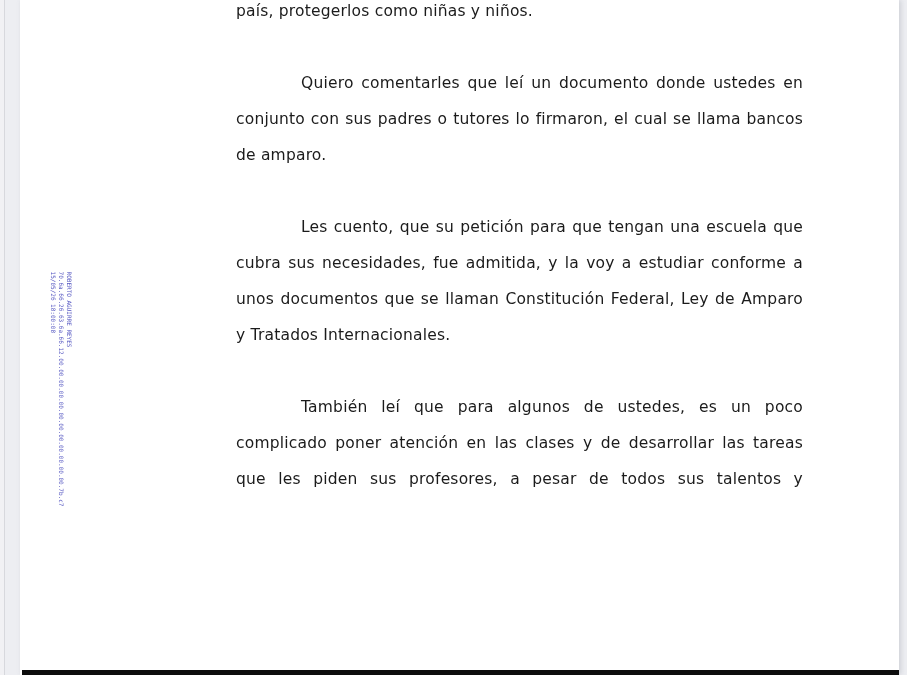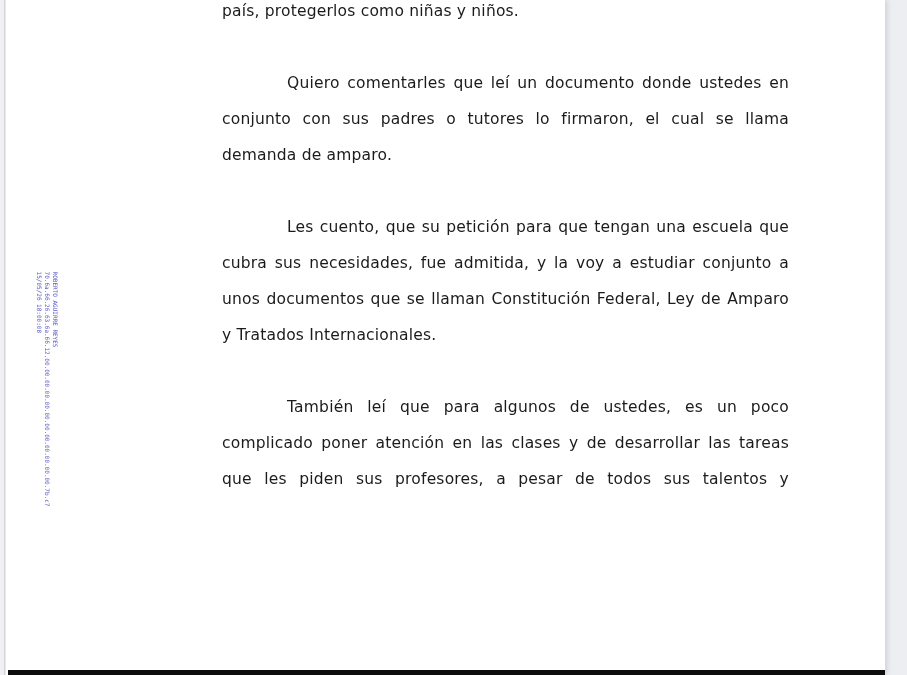--- a/index.html
+++ b/index.html
@@ -11,21 +11,21 @@
   }
   .left-strip {
     position: absolute;
     left: 0; top: 0; bottom: 0;
     width: 5px;
     background: #f1f1f4;
     border-right: 1px solid #d7d8dd;
   }
   .page {
     position: absolute;
-    left: 6px; top: 0;
+    left: 20px; top: 0;
     width: 879px; height: 675px;
     background: #ffffff;
     overflow: hidden;
     box-shadow: 2px 0 5px rgba(120,122,135,0.25);
   }
   .bottom-bar {
     position: absolute;
     left: 2px; right: 0; bottom: 0;
     height: 5px;
     background: #0d0d0d;
@@ -63,20 +63,20 @@
 <div class="page" style="background: rgb(255, 255, 255);">
 
   <div class="stamp" style="color: rgb(83, 85, 192);">
     <div>ROBERTO AGUIRRE REYES</div>
     <div>70.6a.66.26.63.6a.66.12.00.00.00.00.00.00.00.00.00.00.00.00.7b.c7</div>
     <div>15/05/26 18:00:08</div>
   </div>
 
   <div class="textcol" style="color: rgb(27, 27, 27);">
     <p>país, protegerlos como niñas y niños.</p>
-    <p class="indent">Quiero comentarles que leí un documento donde ustedes en conjunto con sus padres o tutores lo firmaron, el cual se llama demanda de amparo.</p>
-    <p class="indent">Les cuento, que su petición para que tengan una escuela que cubra sus necesidades, fue admitida, y la voy a estudiar conjunto a unos documentos que se llaman Constitución Federal, Ley de Amparo y Tratados Internacionales.</p>
+    <p class="indent">Quiero comentarles que leí un documento donde ustedes en conjunto con sus padres o tutores lo firmaron, el cual se llama bancos de amparo.</p>
+    <p class="indent">Les cuento, que su petición para que tengan una escuela que cubra sus necesidades, fue admitida, y la voy a estudiar conforme a unos documentos que se llaman Constitución Federal, Ley de Amparo y Tratados Internacionales.</p>
     <p class="indent cont">También leí que para algunos de ustedes, es un poco complicado poner atención en las clases y de desarrollar las tareas que les piden sus profesores, a pesar de todos sus talentos y</p>
   </div>
 
   <div class="bottom-bar" style="background: rgb(13, 13, 13);"></div>
 
 </div>
 
 </body></html>

